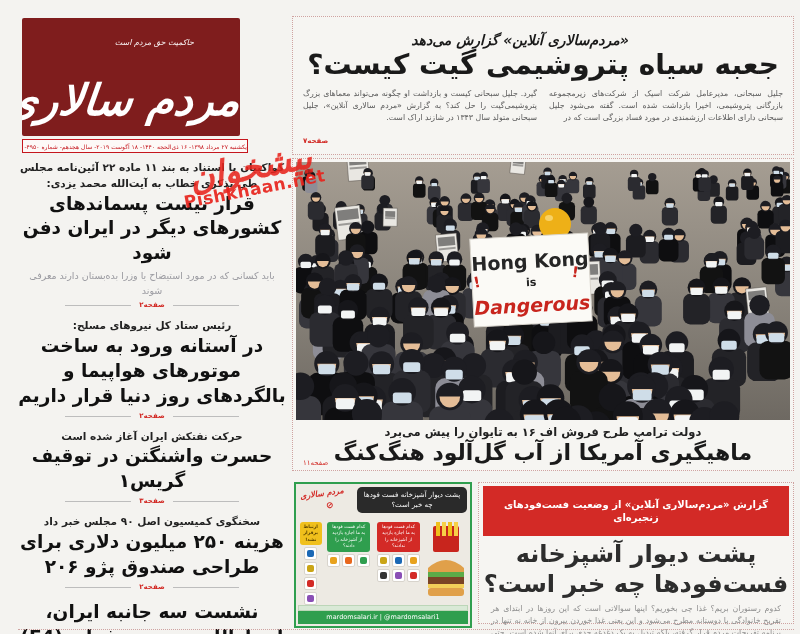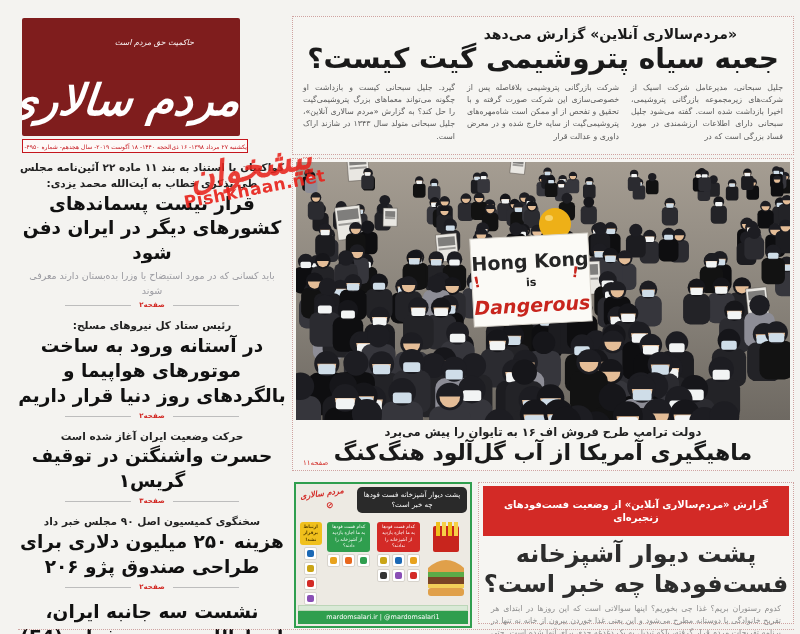--- a/index.html
+++ b/index.html
@@ -14,21 +14,21 @@
   .brand-script{position:absolute;left:0;right:0;bottom:14px;text-align:center;color:#fff;
        font-size:43px;font-weight:bold;font-style:italic;transform:skewX(-6deg);white-space:nowrap;line-height:1;}
   .dateline{left:22px;top:139px;width:226px;height:14px;border:1px solid #c5161d;background:#fdf9f7;
        color:#c5161d;font-size:6px;line-height:13px;text-align:center;white-space:nowrap;overflow:hidden;box-sizing:border-box;}
 
   
   .blk{border:1px dotted #cfa3a1;background:#f6f5f2;box-sizing:border-box;}
 
   
   .top-story{left:292px;top:16px;width:502px;height:139px;padding:5px 10px 3px;}
-  .ts-kicker{text-align:right;padding-right:46px;font-size:14px;font-weight:bold;margin-top:4px;}
+  .ts-kicker{text-align:center;padding-right:46px;font-size:14px;font-weight:bold;margin-top:10px;font-style:italic;}
   .ts-headline{text-align:center;font-size:28px;font-weight:900;letter-spacing:-.5px;line-height:1.15;
        white-space:nowrap;margin-top:1px;}
   .ts-cols{display:flex;gap:12px;margin-top:7px;}
   .ts-col{flex:1;font-size:7.8px;line-height:1.55;color:#5a5a5a;text-align:justify;}
   .pg-inline{display:block;text-align:left;color:#d22b26;font-size:7px;font-weight:bold;margin-top:12px;}
 
   
   .photo-block{left:292px;top:158px;width:502px;height:313px;}
   .photo-block svg{display:block;margin:3px auto 0;background:#8d877e;}
   .ph-kicker{text-align:center;font-size:11.5px;font-weight:bold;margin-top:5px;color:#222;}
@@ -91,21 +91,20 @@
     <div class="motto">حاکمیت حق مردم است</div>
     <div class="brand-script">مردم سالاری</div>
   </div>
   <div class="abs dateline">یکشنبه ۲۷ مرداد ۱۳۹۸- ۱۶ ذی‌الحجه ۱۴۴۰- ۱۸ آگوست ۲۰۱۹- سال هجدهم- شماره ۴۹۵۰- ۱۲ صفحه- ۲۰۰۰ تومان</div>
 
   <div class="abs blk top-story">
     <div class="ts-kicker">«مردم‌سالاری آنلاین» گزارش می‌دهد</div>
     <div class="ts-headline">جعبه سیاه پتروشیمی گیت کیست؟</div>
     <div class="ts-cols">
       <div class="ts-col">جلیل سبحانی، مدیرعامل شرکت اسیک از شرکت‌های زیرمجموعه بازرگانی پتروشیمی، اخیرا بازداشت شده است. گفته می‌شود جلیل سبحانی دارای اطلاعات ارزشمندی در مورد فساد بزرگی است که در</div>
-      <div class="ts-col">شرکت بازرگانی پتروشیمی بلافاصله پس از خصوصی‌سازی این شرکت صورت گرفته و با تحقیق و تفحص از او ممکن است شاه‌مهره‌های پتروشیمی‌گیت از سایه خارج شده و در معرض داوری و عدالت قرار</div>
       <div class="ts-col">
         <span>گیرد. جلیل سبحانی کیست و بازداشت او چگونه می‌تواند معماهای بزرگ پتروشیمی‌گیت را حل کند؟ به گزارش «مردم سالاری آنلاین»، جلیل سبحانی متولد سال ۱۳۴۳ در شازند اراک است.</span>
         <span class="pg-inline">صفحه۷</span>
       </div>
     </div>
   </div>
 
   <div class="abs blk photo-block">
     <svg id="crowd" viewBox="0 0 494 258" width="494" height="258">
       <defs>
@@ -896,21 +895,21 @@
       <div class="kicker">رئیس ستاد کل نیروهای مسلح:</div>
       <div class="hl">در آستانه ورود به ساخت موتورهای هواپیما و بالگردهای روز دنیا قرار داریم</div>
       <div class="pagemark">
         <span class="pm-line"></span>
         <span class="pm-text">صفحه۲</span>
         <span class="pm-line"></span>
       </div>
     </div>
 
     <div class="news">
-      <div class="kicker">حرکت وضعیت ایران آغاز شده است</div>
+      <div class="kicker">حرکت نفتکش ایران آغاز شده است</div>
       <div class="hl">حسرت واشنگتن در توقیف گریس۱</div>
       <div class="pagemark">
         <span class="pm-line"></span>
         <span class="pm-text">صفحه۳</span>
         <span class="pm-line"></span>
       </div>
     </div>
 
     <div class="news">
       <div class="kicker">سخنگوی کمیسیون اصل ۹۰ مجلس خبر داد</div>

